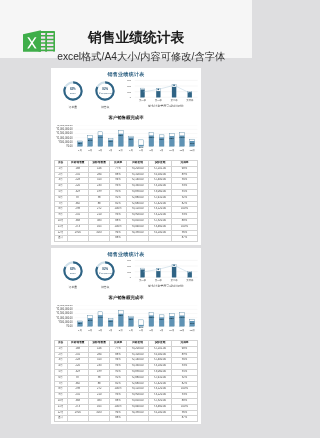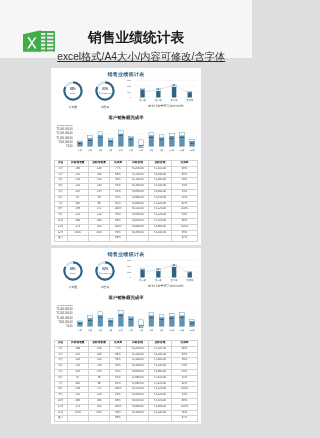--- a/index.html
+++ b/index.html
@@ -7,21 +7,21 @@
   body{width:252px;height:438px;overflow:hidden;background:#dedee0;
        font-family:"Liberation Sans",sans-serif;}
   .page{position:relative;width:252px;height:438px;overflow:hidden;}
 
   
   .header{position:absolute;left:0;top:0;width:252px;height:58px;background:#f6f6f6;}
   .xl-icon{position:absolute;left:22px;top:29px;width:34px;height:24px;}
   .hdr-title{position:absolute;left:56px;top:30.4px;width:160px;text-align:center;
              font-size:13.75px;line-height:15px;font-weight:bold;color:#1b1b1b;}
   .hdr-sub{position:absolute;left:57.2px;top:51.0px;width:160px;text-align:center;
-           font-size:10.25px;line-height:11px;color:#2e2e2e;white-space:nowrap;text-decoration:underline;}
+           font-size:10.25px;line-height:11px;color:#2e2e2e;white-space:nowrap;}
 
   
   .card{position:absolute;left:51px;width:150px;background:#ffffff;overflow:hidden;}
   .card1{top:68px;height:177px;}
   .card2{top:248px;height:176px;}
 
   .sheet-title{position:absolute;left:0;top:3px;width:150px;text-align:center;
                font-size:5px;font-weight:bold;color:#2c5f80;letter-spacing:.3px;}
 
   

